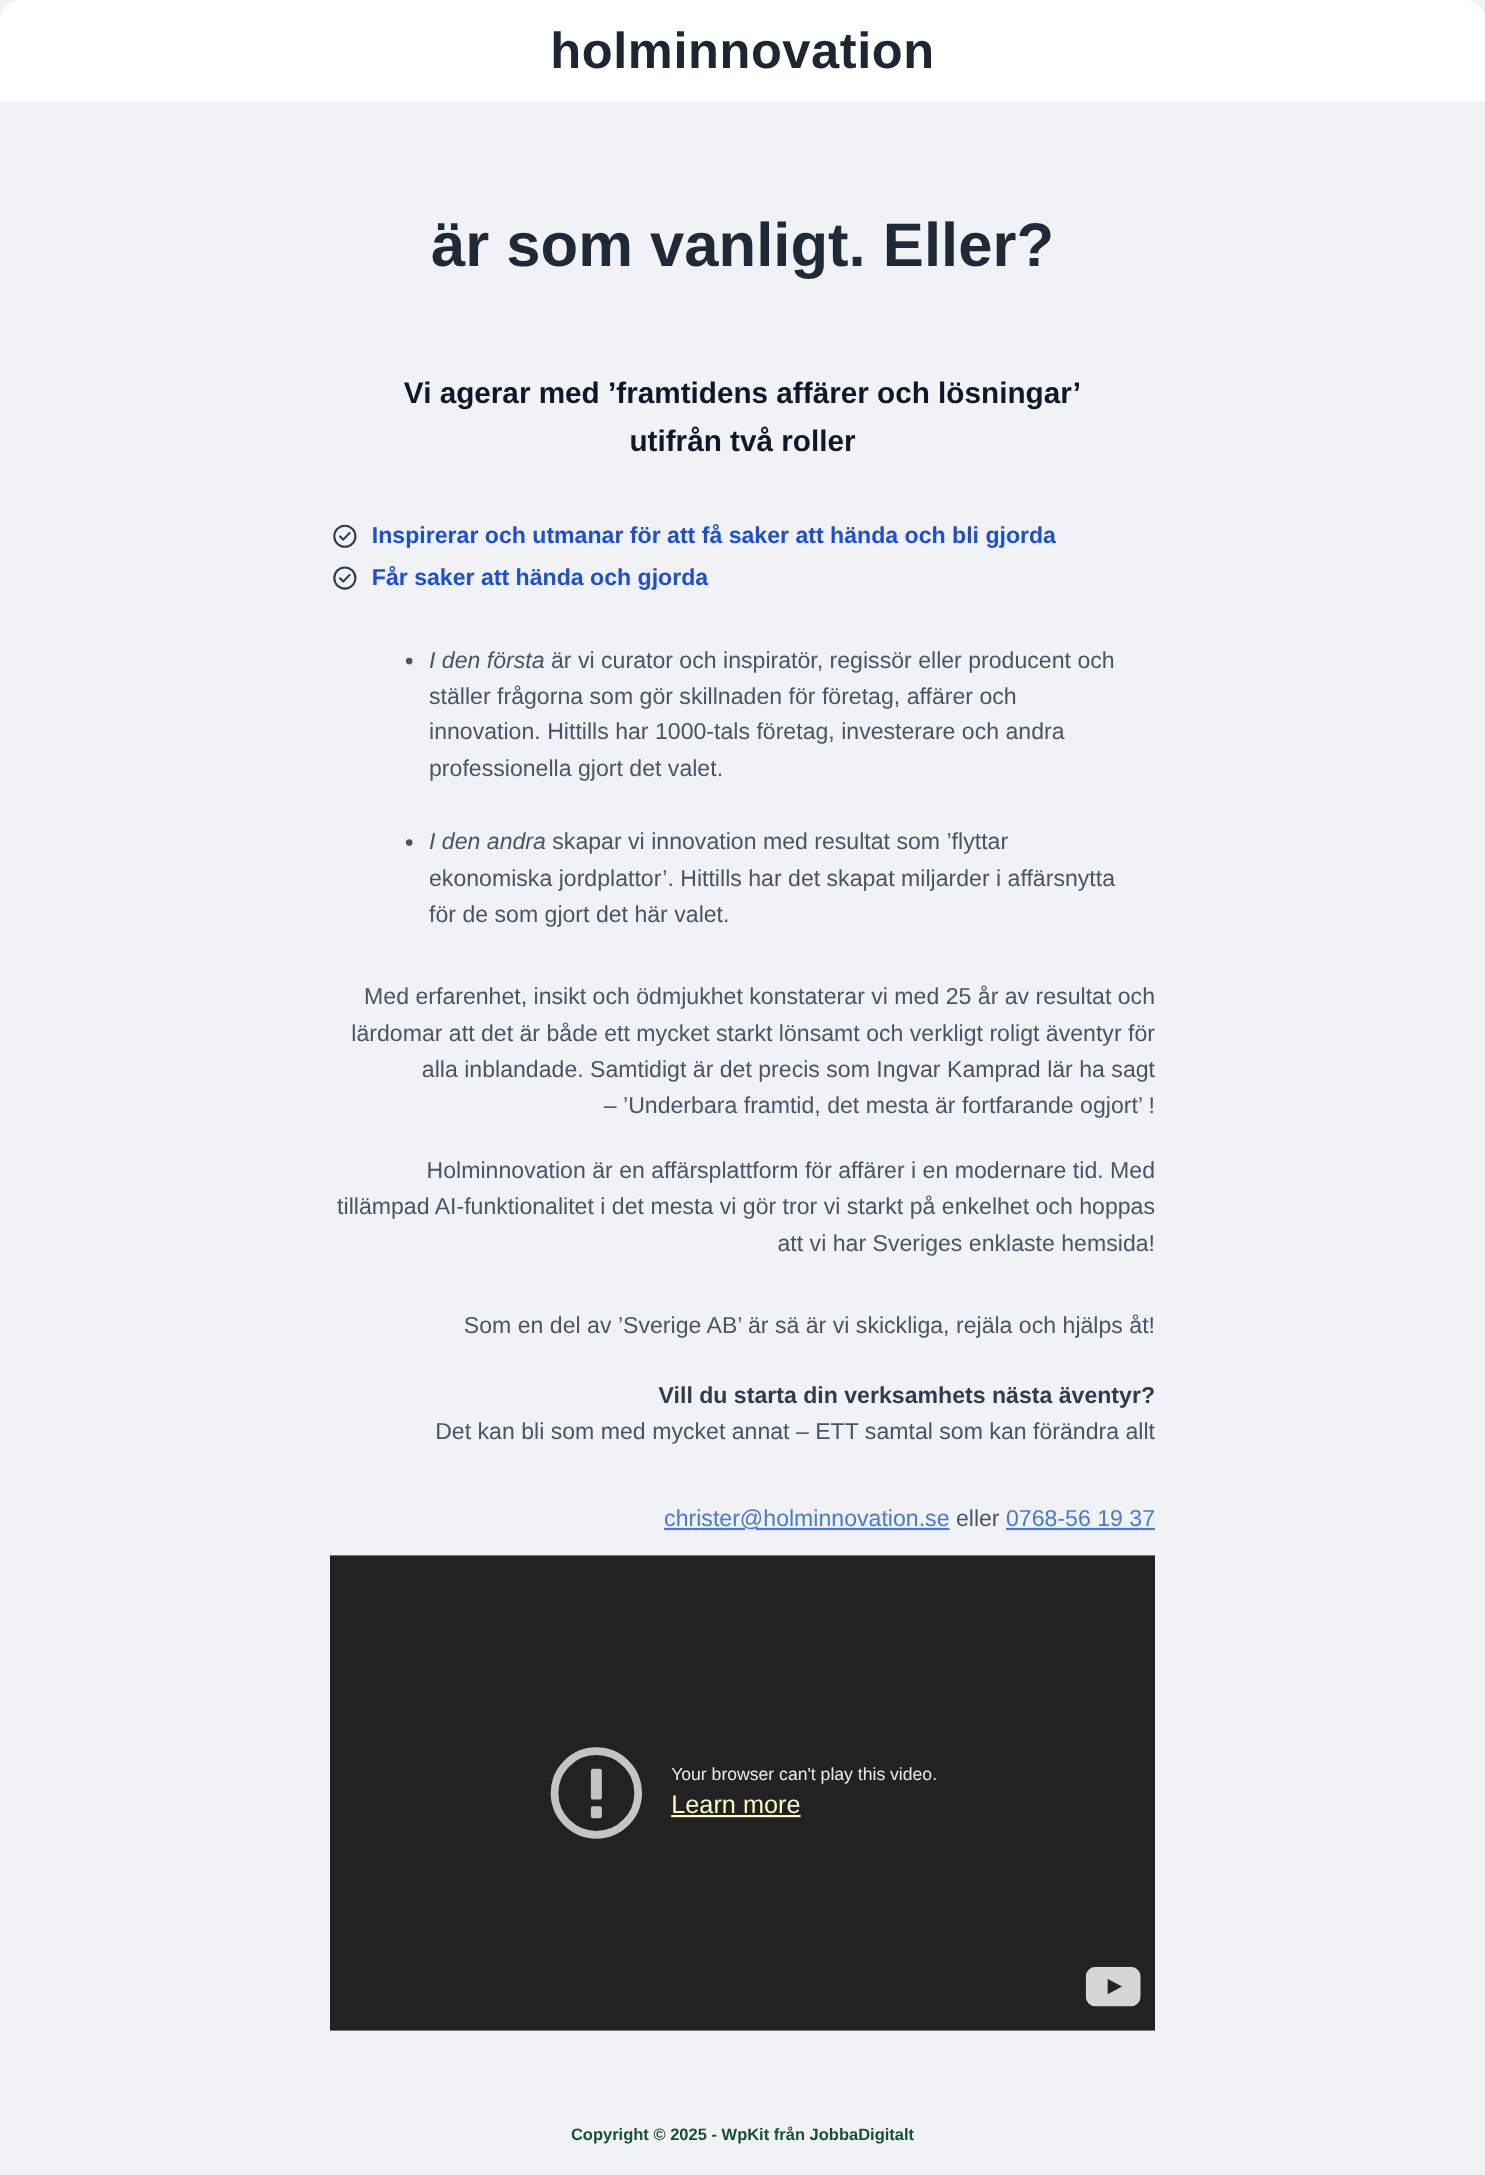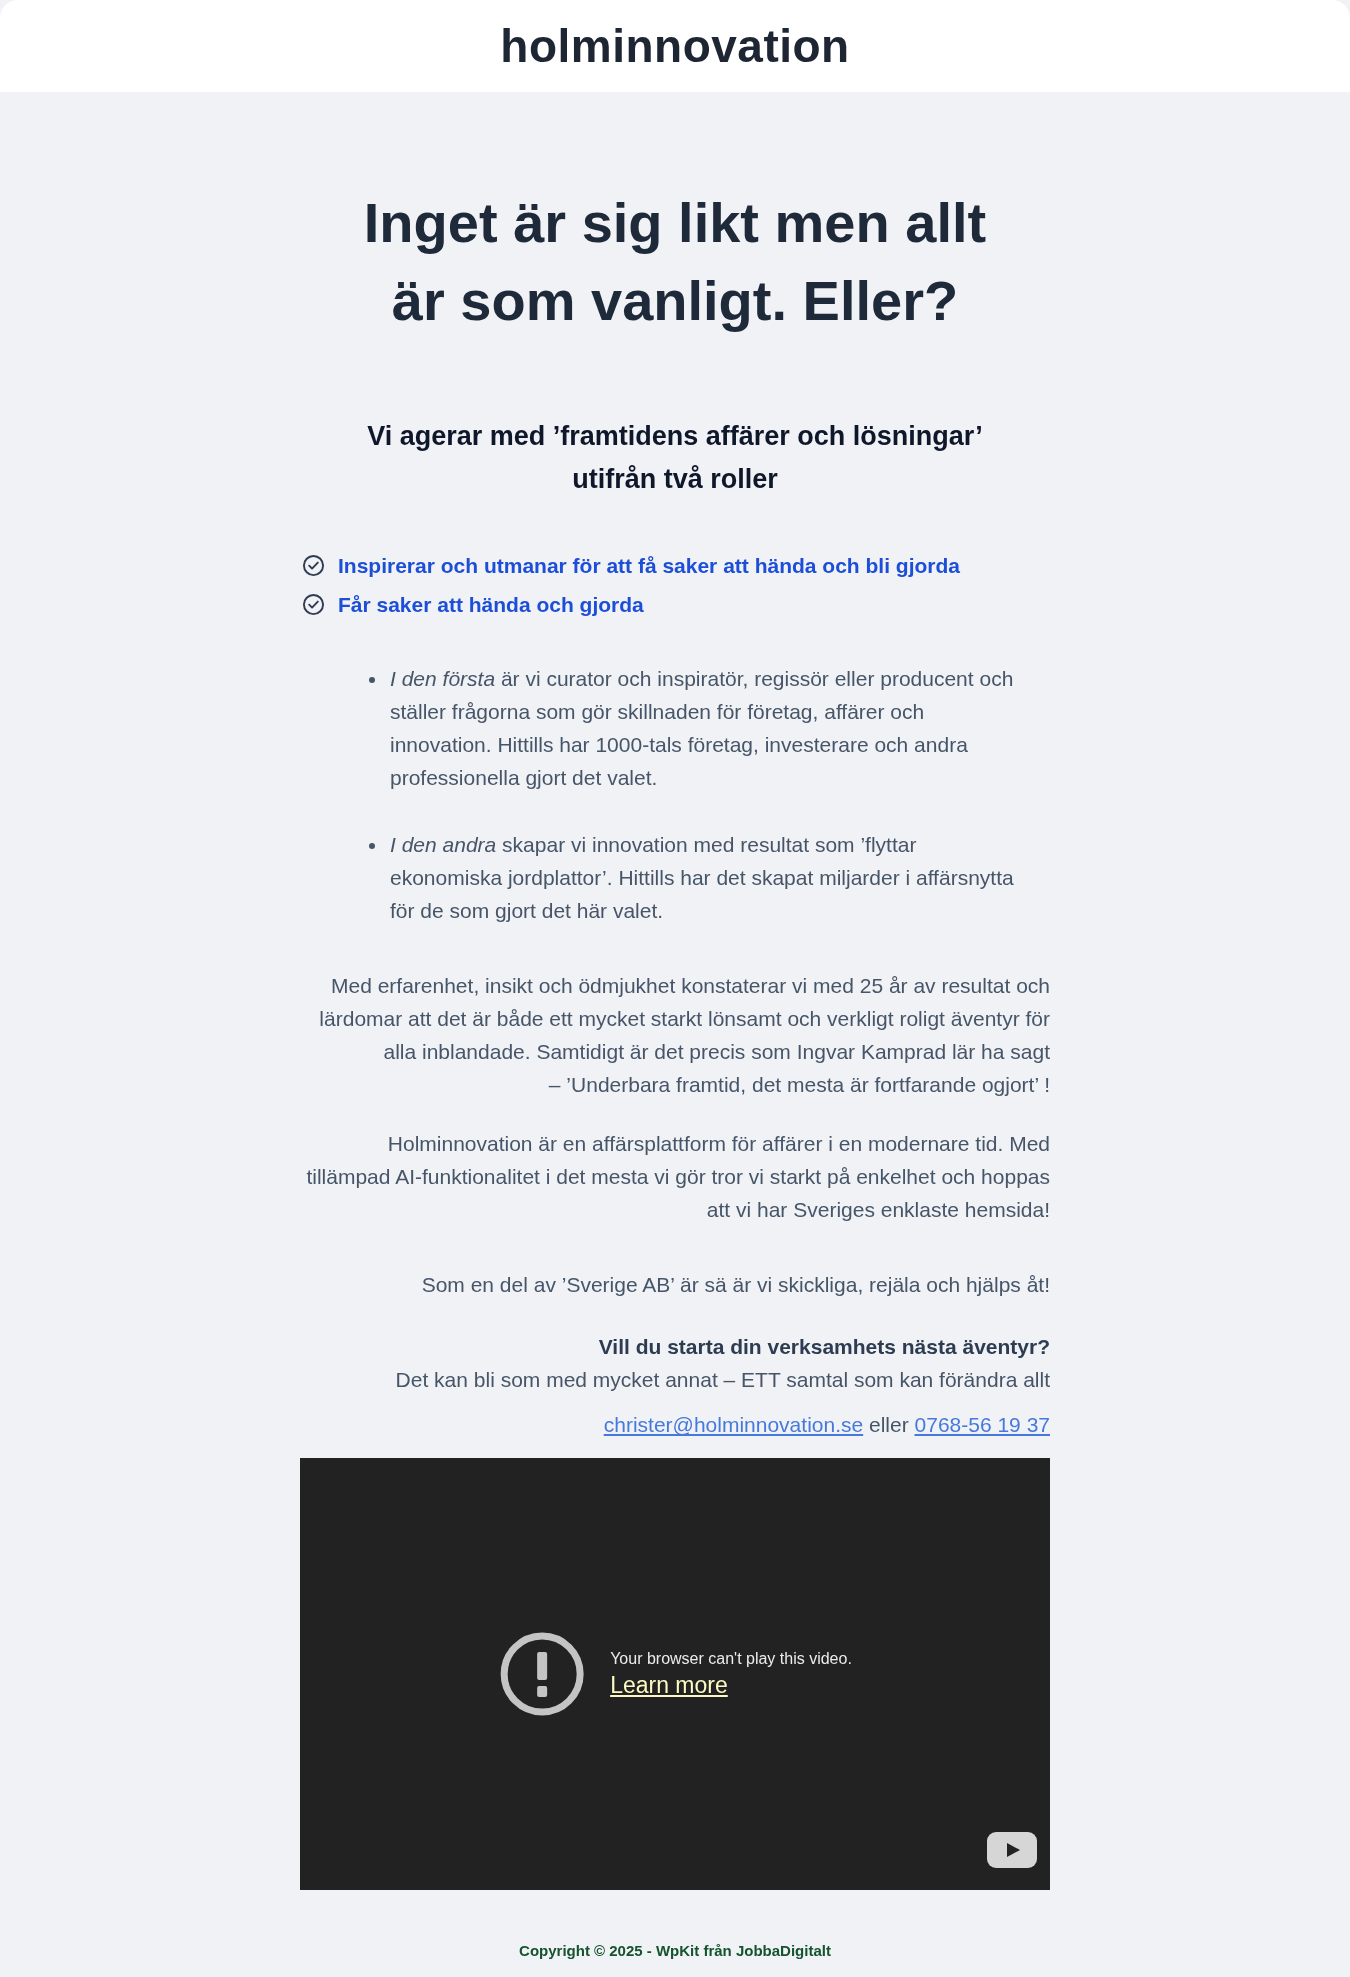--- a/index.html
+++ b/index.html
@@ -106,21 +106,21 @@
   p.center.tight { margin-top: 26px; }
   p.center .quote-line { display: block; }
   p.cta { margin-top: 30px; }
   p.cta .cta-bold {
     display: block;
     font-weight: 700;
     color: #2d3c50;
   }
   p.cta .cta-sub { display: block; }
   
-  p.contact { margin-top: 12px; }
+  p.contact { margin-top: 46px; }
   a.text-link {
     color: #4679dd;
     text-decoration: underline;
     cursor: pointer;
   }
   
   .video-wrap {
     margin-top: 16px;
     width: 750px;
     height: 432px;
@@ -181,21 +181,20 @@
 <div class="page">
 
   <header class="site-header">
     <div class="logo">holminnovation</div>
   </header>
 
   <main class="main">
     <div class="container">
 
       <h1 class="hero-title">
-        <span>Inget är sig likt men allt</span>
         <span>är som vanligt. Eller?</span>
       </h1>
 
       <h2 class="hero-subtitle">
         <span>Vi agerar med ’framtidens affärer och lösningar’</span>
         <span>utifrån två roller</span>
       </h2>
 
       <div class="checklist">
         <div class="check-item">

